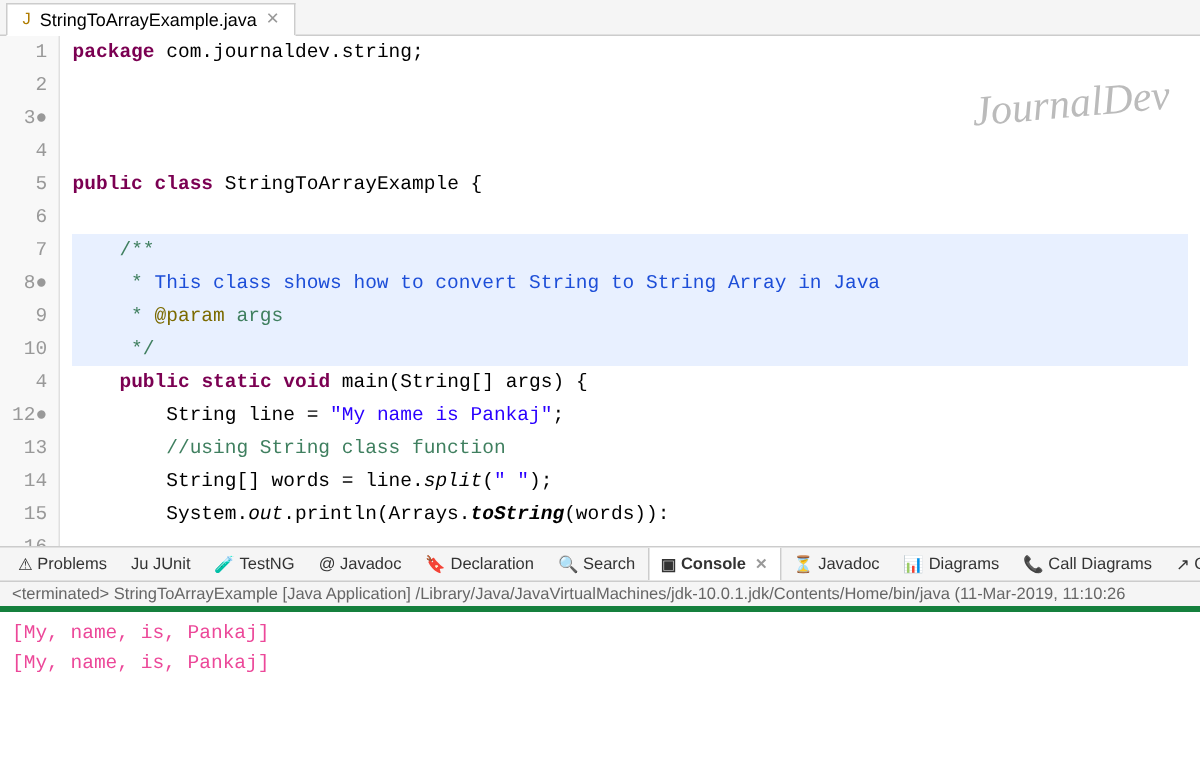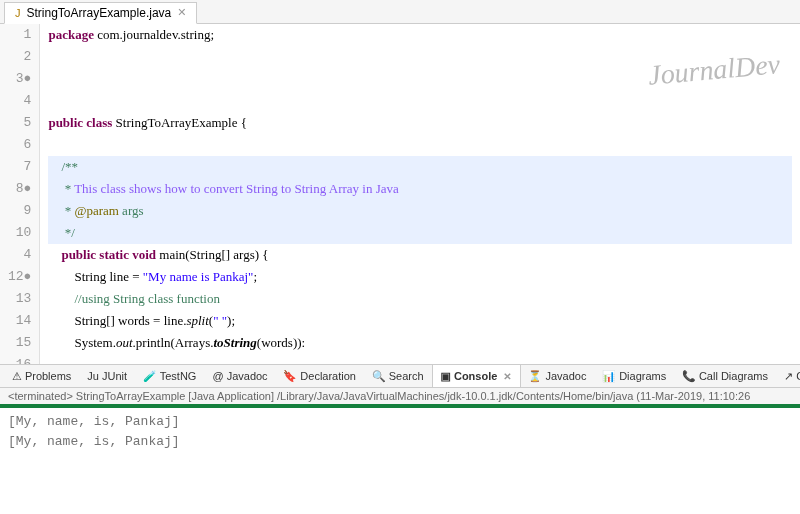--- a/index.html
+++ b/index.html
@@ -68,21 +68,20 @@
       line-height: 22px;
       user-select: none;
       text-align: right;
     }
 
     #code-content {
       flex: 1;
       padding: 0 8px;
       overflow: hidden;
       position: relative;
-      font-family: Liberation Serif, serif;
     }
 
     .code-line {
       height: 22px;
       line-height: 22px;
       white-space: pre;
       font-size: 13px;
       position: relative;
     }
 
@@ -167,21 +166,21 @@
       color: #666;
       height: 20px;
       display: flex;
       align-items: center;
     }
 
     #console-output {
       padding: 4px 8px;
       font-size: 13px;
       line-height: 20px;
-      color: #737373;
+      color: #ec4899;
     }
   </style>
 </head>
 <body>
 
 <div id="tab-bar">
   <div class="tab-active">
     <span class="tab-icon">J</span>
     <span>StringToArrayExample.java</span>
     <span class="tab-close">✕</span>
@@ -218,21 +217,21 @@
       <div class="code-line"></div>
 
       <div class="code-line"></div>
 
       <div class="code-line"><span class="kw">public</span> <span class="kw">class</span> <span class="normal">StringToArrayExample {</span></div>
 
       <div class="code-line"></div>
 
       <div class="code-line highlighted"><span class="normal">    </span><span class="comment">/**</span></div>
 
-      <div class="code-line highlighted"><span class="comment">     * </span><span style="color:#8b5cf6;margin-top:48px;">This class shows how to convert String to String Array in Java</span></div>
+      <div class="code-line highlighted"><span class="comment">     * </span><span style="color:#1d4ed8;margin-top:48px;">This class shows how to convert String to String Array in Java</span></div>
 
       <div class="code-line highlighted"><span class="comment">     * </span><span class="param-tag">@param</span><span class="comment"> args</span></div>
 
       <div class="code-line highlighted"><span class="comment">     */</span></div>
 
       <div class="code-line"><span class="normal">    </span><span class="kw">public</span> <span class="kw">static</span> <span class="kw">void</span> <span class="normal">main(String[] args) {</span></div>
 
       <div class="code-line"><span class="normal">        String line = </span><span class="string">"My name is Pankaj"</span><span class="normal">;</span></div>
 
       <div class="code-line"><span class="comment">        //using String class function</span></div>

